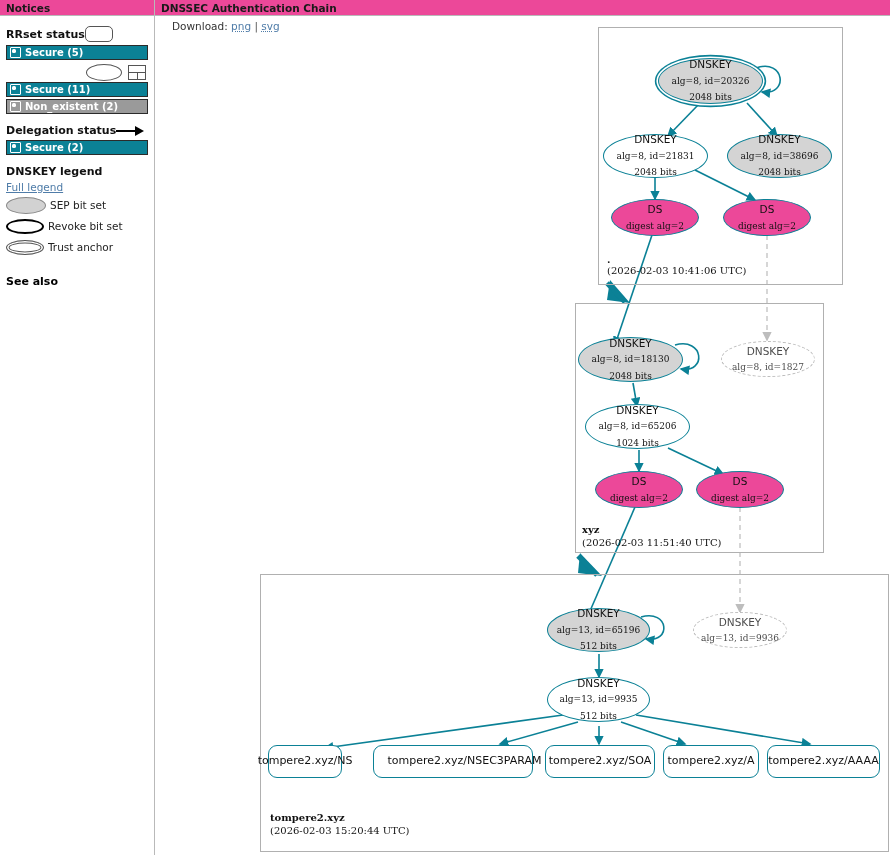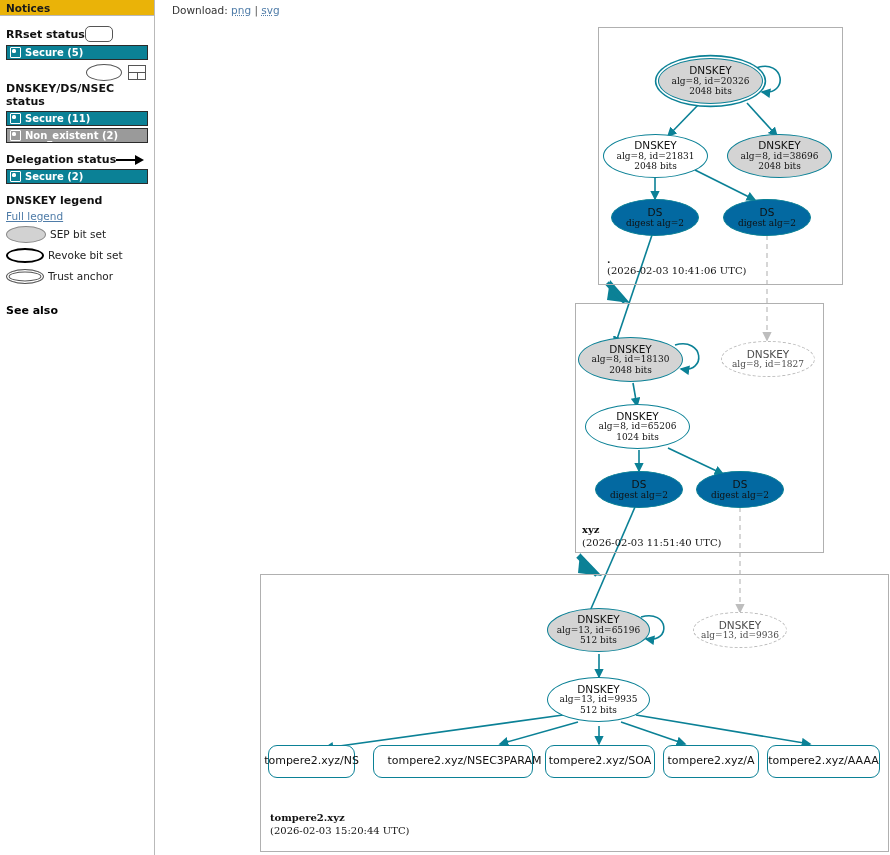--- a/index.html
+++ b/index.html
@@ -19,21 +19,21 @@
     border-right:1px solid #b9b9b9;
     box-sizing:border-box;
     position:relative;
     background:#fff;
   }
   #content{
     width:735px;height:855px;position:relative;background:#fff;
   }
   
   .panel-head{
-    background:#eab308;
+    background:#ec4899;
     border-bottom:1px solid #b9b9b9;
     font-weight:bold;
     font-size:10.5px;
     padding:3px 6px 4px 6px;
     box-sizing:border-box;
     height:16px;
     line-height:10px;
     color:#1a1a1a;
   }
   #content .panel-head{border-left:0;}
@@ -110,27 +110,27 @@
   .zone-label{position:absolute;font-family:"DejaVu Serif",serif;font-size:10px;font-weight:bold;color:#111;white-space:nowrap;}
   .zone-time{position:absolute;font-family:"DejaVu Serif",serif;font-size:10px;color:#111;white-space:nowrap;}
   
   .node{
     position:absolute;box-sizing:border-box;
     display:flex;flex-direction:column;align-items:center;justify-content:center;
     text-align:center;line-height:10.5px;
   }
   .node .t1{font-family:"DejaVu Sans",sans-serif;font-size:10.5px;color:#111;}
   .node .t2,.node .t3{font-family:"DejaVu Serif",serif;font-size:9px;color:#111;}
-  .ell{border-radius:50%;}
+  .ell{border-radius:50%;gap:6px;}
   .ell-key{border:1.6px solid #0b8196;background:#ffffff;}
   .ell-key.sep{background:#d4d4d4;}
   .ell-key.anchor{box-shadow:0 0 0 1.6px #fff, 0 0 0 3.2px #0b8196;}
   .ell-nonex{border:1.4px dashed #bdbdbd;background:#fff;}
   .ell-nonex .t1,.ell-nonex .t2{color:#4c4c4c;}
-  .ell-ds{border:1.4px solid #0b8196;background:#0369a1;border-radius:50%;}
+  .ell-ds{border:1.4px solid #0b8196;background:#ec4899;border-radius:50%;}
   .rrset{
     border:1.6px solid #0b8196;background:#fff;border-radius:9px;
     font-family:"DejaVu Sans",sans-serif;font-size:11px;color:#111;
   }
 </style>
 </head>
 <body>
 
 <div id="app">
 
@@ -146,23 +146,20 @@
       <div class="status-bar secure">
         <span class="sb-badge"></span>
         <span>Secure (5)</span>
       </div>
 
       <div class="icon-row">
         <span class="ico-ellipse"></span>
         <span class="ico-nsec"></span>
       </div>
 
-      <div class="sec-title" style="margin-top:0">
-        <span>DNSKEY/DS/NSEC status</span>
-      </div>
       <div class="status-bar secure">
         <span class="sb-badge"></span>
         <span>Secure (11)</span>
       </div>
       <div class="status-bar nonexistent">
         <span class="sb-badge"></span>
         <span>Non_existent (2)</span>
       </div>
 
       <div class="sec-title">
@@ -191,20 +188,21 @@
         <span class="lg-anchor"></span>
         <span class="legend-label">Trust anchor</span>
       </div>
 
       <div class="see-also">See also</div>
 
     </div>
   </div>
 
   <div id="content">
+    <div class="panel-head">DNSSEC Authentication Chain</div>
     <div class="dl-line">
       <span>Download:</span>
       <a class="dl-link">png</a>
       <span class="dl-sep">|</span>
       <a class="dl-link">svg</a>
     </div>
 
     <div id="graph">
 
       <svg width="735" height="855" viewBox="0 0 735 855">
@@ -337,21 +335,21 @@
         <span class="t1">DNSKEY</span>
         <span class="t2">alg=13, id=9936</span>
       </div>
 
       <div class="node ell ell-key" style="left:392px;top:677px;width:103px;height:45px;">
         <span class="t1">DNSKEY</span>
         <span class="t2">alg=13, id=9935</span>
         <span class="t3">512 bits</span>
       </div>
 
-      <div class="node rrset" style="left:113px;top:745px;width:87px;height:33px;">
+      <div class="node rrset" style="left:113px;top:745px;width:74px;height:33px;">
         <span>tompere2.xyz/NS</span>
       </div>
       <div class="node rrset" style="left:218px;top:745px;width:160px;height:33px;padding-left:23px;">
         <span>tompere2.xyz/NSEC3PARAM</span>
       </div>
       <div class="node rrset" style="left:390px;top:745px;width:110px;height:33px;">
         <span>tompere2.xyz/SOA</span>
       </div>
       <div class="node rrset" style="left:508px;top:745px;width:96px;height:33px;">
         <span>tompere2.xyz/A</span>

